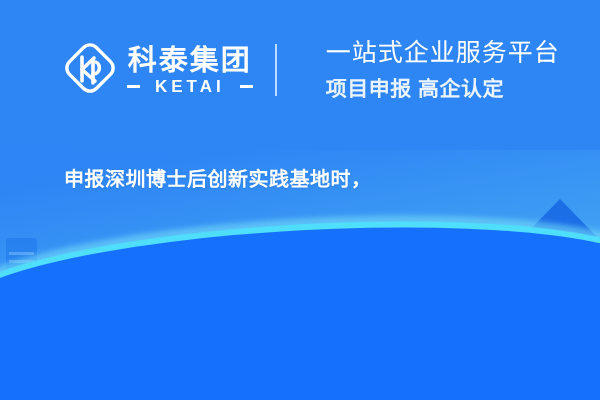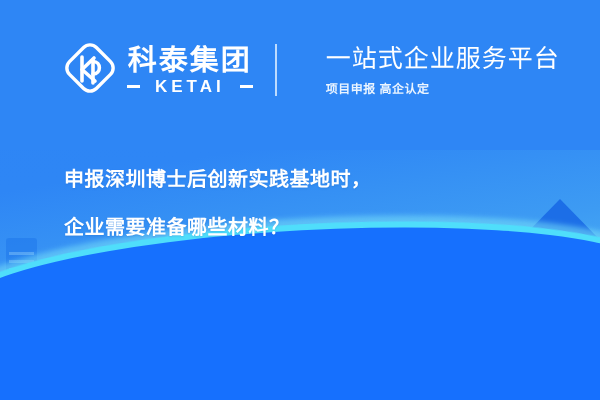--- a/index.html
+++ b/index.html
@@ -208,21 +208,21 @@
   #tagline-main {
     color: #ffffff;
     font-size: 25px;
     font-weight: 400;
     letter-spacing: 1px;
     line-height: 1.15;
     white-space: nowrap;
   }
   #tagline-sub {
     color: #eaf4ff;
-    font-size: 12px;
+    font-size: 21px;
     font-weight: 700;
     letter-spacing: 0.5px;
     margin-top: 6px;
     white-space: nowrap;
   }
 
   
   #title-block {
     position: absolute;
     left: 64px;
@@ -295,16 +295,15 @@
     <span id="header-divider"></span>
 
     <div id="tagline-block">
       <span id="tagline-main">一站式企业服务平台</span>
       <span id="tagline-sub">项目申报 高企认定</span>
     </div>
   </div>
 
   <div id="title-block">
     <div class="title-line">申报深圳博士后创新实践基地时，</div>
-    <div class="title-line">企业需要准备哪些材料？</div>
   </div>
 
 </div>
 
 </body></html>

